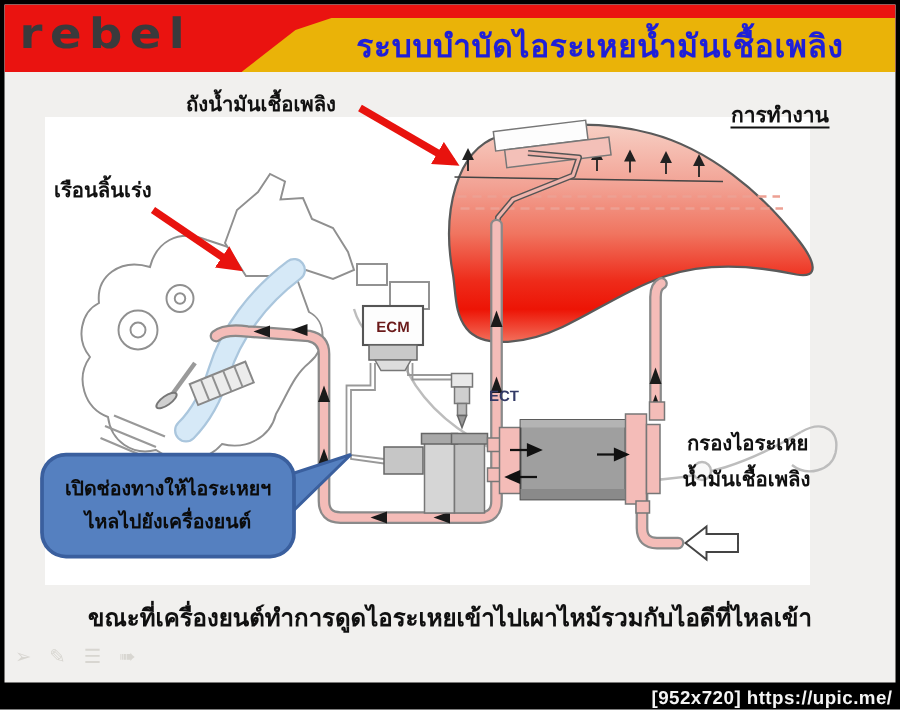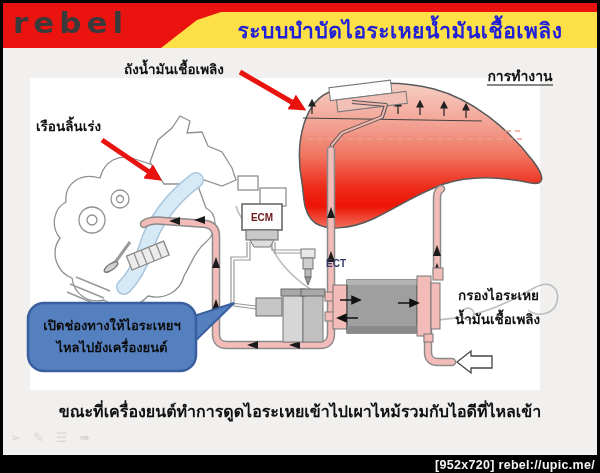--- a/index.html
+++ b/index.html
@@ -3,21 +3,21 @@
 <meta charset="utf-8">
 <style>
   html,body{margin:0;padding:0;}
   body{
     width:600px;height:473px;position:relative;background:#000;
     font-family:"Liberation Sans",sans-serif;overflow:hidden;
   }
   .slide{position:absolute;left:3px;top:3px;width:594px;height:452px;background:#f1f0ee;overflow:hidden;}
   .header{position:absolute;left:0;top:0;width:100%;height:45px;background:#ea1310;}
   .swoosh{
-    position:absolute;left:158px;top:9px;right:0;height:36px;background:#fde047;
+    position:absolute;left:158px;top:9px;right:0;height:36px;background:#eab308;
     clip-path:polygon(0 100%,36px 22%,60px 0,100% 0,100% 100%);
     display:flex;align-items:center;justify-content:center;
   }
   .slide-title{
     color:#1f1fd8;font-size:21px;font-weight:bold;white-space:nowrap;
     padding-left:42px;letter-spacing:.5px;
   }
   .logo{
     position:absolute;left:10px;top:2px;font-size:31px;font-weight:800;color:#3a3a3c;
     letter-spacing:5px;transform:scaleY(.9);font-family:"DejaVu Sans",sans-serif;
@@ -232,13 +232,13 @@
   <div class="caption">ขณะที่เครื่องยนต์ทำการดูดไอระเหยเข้าไปเผาไหม้รวมกับไอดีที่ไหลเข้า</div>
 
   <div class="controls">
     <span>➢</span>
     <span>✎</span>
     <span>☰</span>
     <span>➠</span>
   </div>
 </div>
 
-<div class="watermark">[952x720] rebel://upic.me/</div>
+<div class="watermark">[952x720] https://upic.me/</div>
 
 </body></html>

